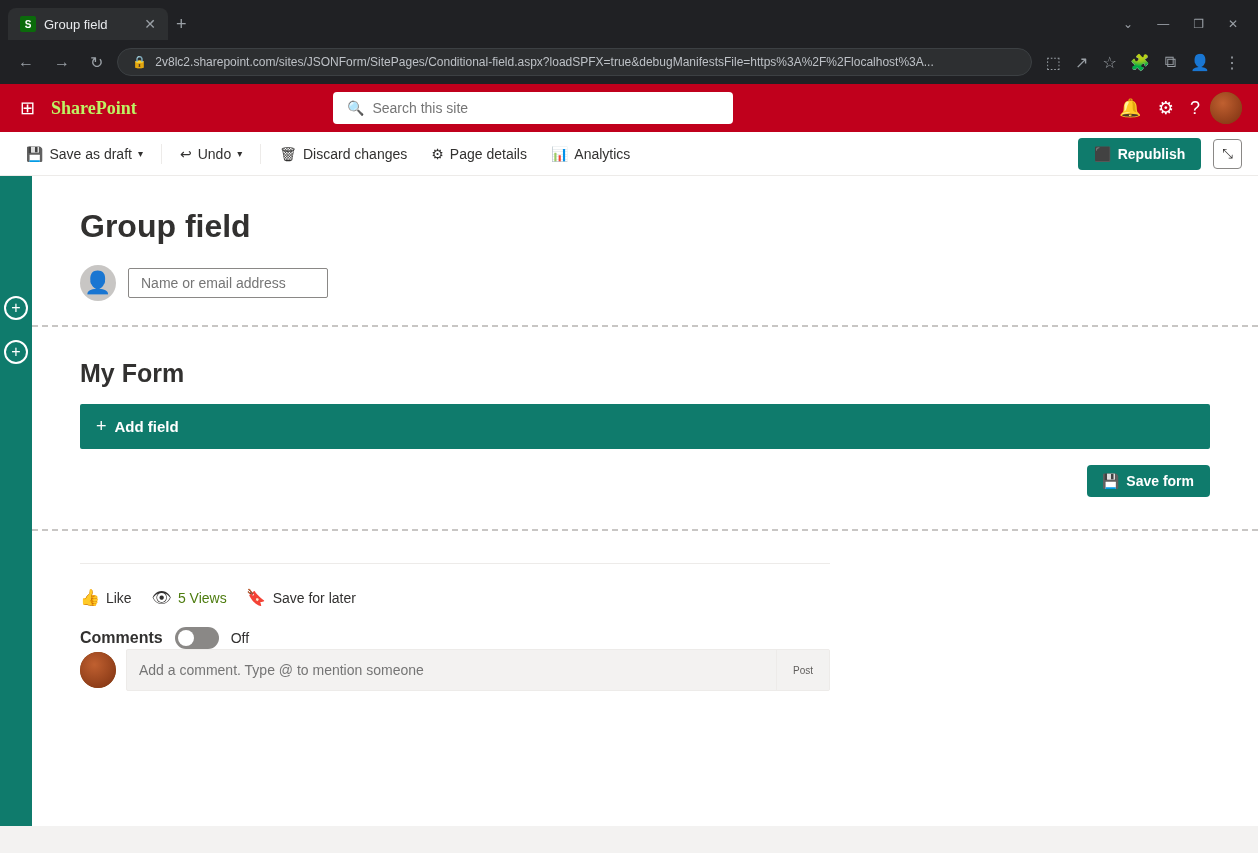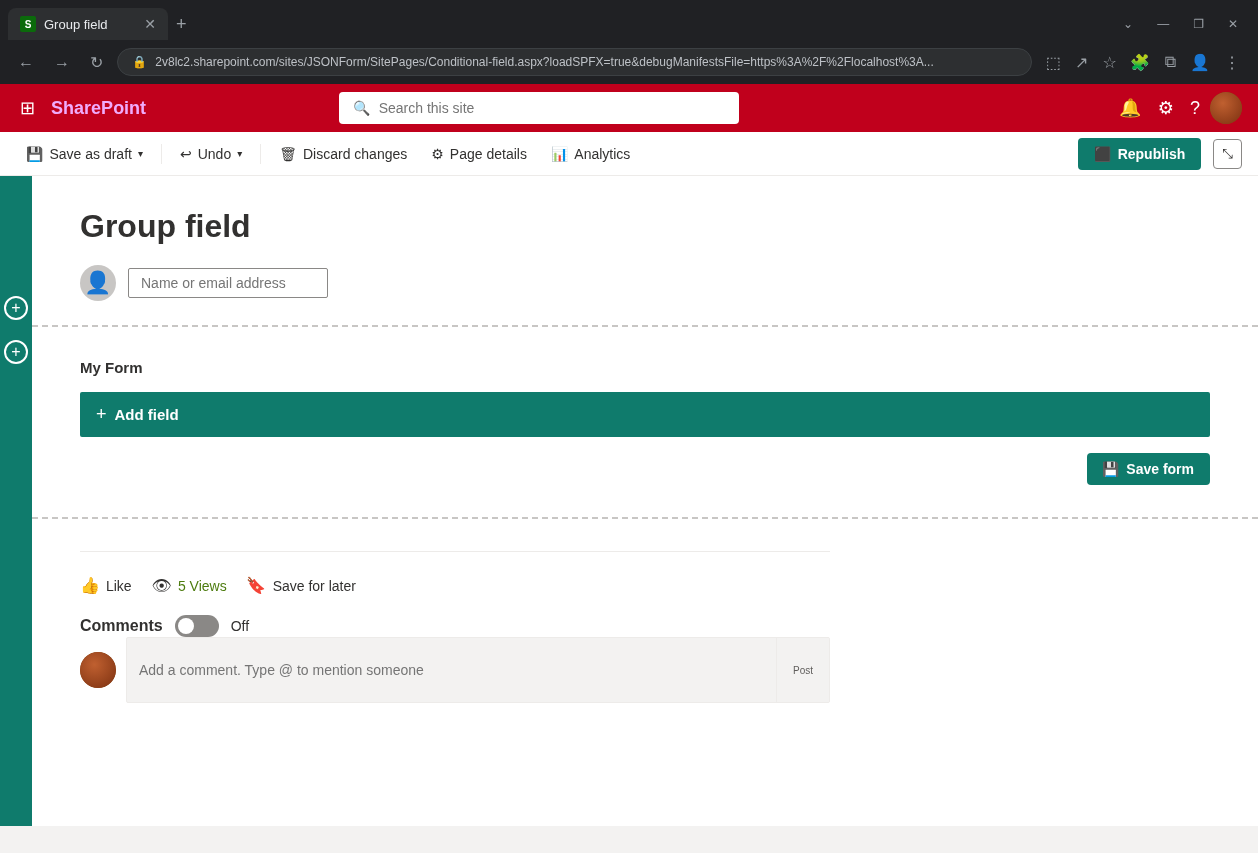--- a/index.html
+++ b/index.html
@@ -19,21 +19,21 @@
     .nav-btn { color: #9aa0a6; background: none; border: none; cursor: pointer; font-size: 16px; padding: 4px 6px; border-radius: 50%; }
     .address-bar { flex: 1; background: #2d2f31; border: 1px solid #3c4043; border-radius: 20px; padding: 6px 14px; color: #e8eaed; font-size: 12px; display: flex; align-items: center; gap: 8px; }
     .address-bar-lock { color: #9aa0a6; font-size: 12px; }
     .address-bar-url { color: #bdc1c6; font-size: 12px; overflow: hidden; text-overflow: ellipsis; white-space: nowrap; }
     .browser-icons { display: flex; gap: 2px; align-items: center; }
     .browser-icon-btn { color: #9aa0a6; background: none; border: none; cursor: pointer; font-size: 16px; padding: 4px 6px; border-radius: 4px; }
 
     
     .sp-header { background: #c0001c; display: flex; align-items: center; padding: 0 16px; height: 48px; gap: 12px; }
     .sp-waffle { color: white; font-size: 18px; cursor: pointer; padding: 4px; }
-    .sp-logo { display: flex; align-items: center; gap: 8px; color: #f0abfc; font-size: 18px; font-weight: 600; }
+    .sp-logo { display: flex; align-items: center; gap: 8px; color: #bef264; font-size: 18px; font-weight: 600; font-family: Liberation Serif, serif; }
     .sp-search { flex: 1; max-width: 400px; margin: 0 auto; }
     .sp-search-box { background: white; border: none; border-radius: 4px; padding: 8px 14px; width: 100%; font-size: 14px; display: flex; align-items: center; gap: 8px; }
     .sp-search-box input { border: none; outline: none; flex: 1; font-size: 14px; color: #6d28d9; background: transparent; }
     .sp-header-actions { margin-left: auto; display: flex; align-items: center; gap: 4px; }
     .sp-header-btn { color: white; background: none; border: none; cursor: pointer; font-size: 18px; padding: 6px; border-radius: 4px; }
     .sp-avatar { width: 32px; height: 32px; border-radius: 50%; background: #8b4513; overflow: hidden; cursor: pointer; }
 
     
     .sp-toolbar { background: white; border-bottom: 1px solid #edebe9; display: flex; align-items: center; padding: 0 16px; height: 44px; gap: 4px; }
     .toolbar-btn { display: flex; align-items: center; gap: 6px; padding: 4px 10px; color: #323130; font-size: 14px; cursor: pointer; border: none; background: none; border-radius: 4px; }
@@ -51,21 +51,21 @@
     
     .page-section { padding: 32px 48px 24px; border-bottom: 2px dashed #c8c6c4; }
     .page-title { font-size: 32px; font-weight: 700; color: #323130; margin-bottom: 20px; }
     .people-picker { display: flex; align-items: center; gap: 12px; }
     .people-avatar { width: 36px; height: 36px; border-radius: 50%; background: #c8c6c4; display: flex; align-items: center; justify-content: center; }
     .people-avatar-icon { font-size: 22px; color: #605e5c; }
     .people-input { border: 1px solid #8a8886; border-radius: 2px; padding: 6px 12px; font-size: 14px; color: #a19f9d; width: 200px; outline: none; }
 
     
     .form-section { padding: 32px 48px; border-bottom: 2px dashed #c8c6c4; }
-    .form-title { font-size: 15px; font-weight: 600; color: #323130; margin-bottom: 16px; }
+    .form-title { font-size: 25px; font-weight: 600; color: #323130; margin-bottom: 16px; }
     .add-field-btn { width: 100%; background: #0f7b6c; color: white; border: none; padding: 12px 16px; font-size: 15px; font-weight: 600; cursor: pointer; display: flex; align-items: center; gap: 8px; border-radius: 2px; }
     .add-field-plus { font-size: 18px; font-weight: 300; }
     .save-form-area { display: flex; justify-content: flex-end; margin-top: 16px; }
     .save-form-btn { background: #0f7b6c; color: white; border: none; padding: 8px 16px; font-size: 14px; font-weight: 600; cursor: pointer; border-radius: 4px; display: flex; align-items: center; gap: 6px; }
 
     
     .footer-section { padding: 32px 48px 24px; }
     .footer-divider { border: none; border-top: 1px solid #edebe9; margin-bottom: 24px; max-width: 750px; }
     .footer-actions { display: flex; align-items: center; gap: 20px; margin-bottom: 20px; }
     .footer-action { display: flex; align-items: center; gap: 6px; color: #323130; font-size: 14px; cursor: pointer; background: none; border: none; }
@@ -76,21 +76,21 @@
     .comments-label { font-size: 16px; font-weight: 600; color: #323130; }
     .toggle { position: relative; display: inline-block; width: 44px; height: 22px; }
     .toggle input { opacity: 0; width: 0; height: 0; }
     .toggle-slider { position: absolute; cursor: pointer; top: 0; left: 0; right: 0; bottom: 0; background: #8a8886; border-radius: 11px; transition: 0.2s; }
     .toggle-slider:before { position: absolute; content: ""; height: 16px; width: 16px; left: 3px; bottom: 3px; background: white; border-radius: 50%; transition: 0.2s; }
     .toggle-status { font-size: 14px; color: #323130; }
     .comment-input-row { display: flex; align-items: center; gap: 10px; max-width: 750px; }
     .commenter-avatar { width: 36px; height: 36px; border-radius: 50%; background: #8b4513; overflow: hidden; flex-shrink: 0; }
     .commenter-avatar-circle { width: 100%; height: 100%; background: radial-gradient(circle at 40% 35%, #c06030 0%, #7b3010 100%); border-radius: 50%; }
     .comment-input-wrap { flex: 1; display: flex; border: 1px solid #edebe9; border-radius: 2px; overflow: hidden; background: #f3f2f1; }
-    .comment-input { flex: 1; border: none; background: transparent; padding: 24px 12px; font-size: 14px; color: #a19f9d; outline: none; }
+    .comment-input { flex: 1; border: none; background: transparent; padding: 12px 12px; font-size: 14px; color: #a19f9d; outline: none; }
     .comment-post-btn { background: #f3f2f1; border: none; border-left: 1px solid #edebe9; padding: 8px 16px; color: #605e5c; font-size: 10px; cursor: pointer; }
   </style>
 </head>
 <body>
 
 <div class="browser-chrome">
 
   <div class="tab-bar">
     <div class="tab">
       <div class="tab-favicon">S</div>

